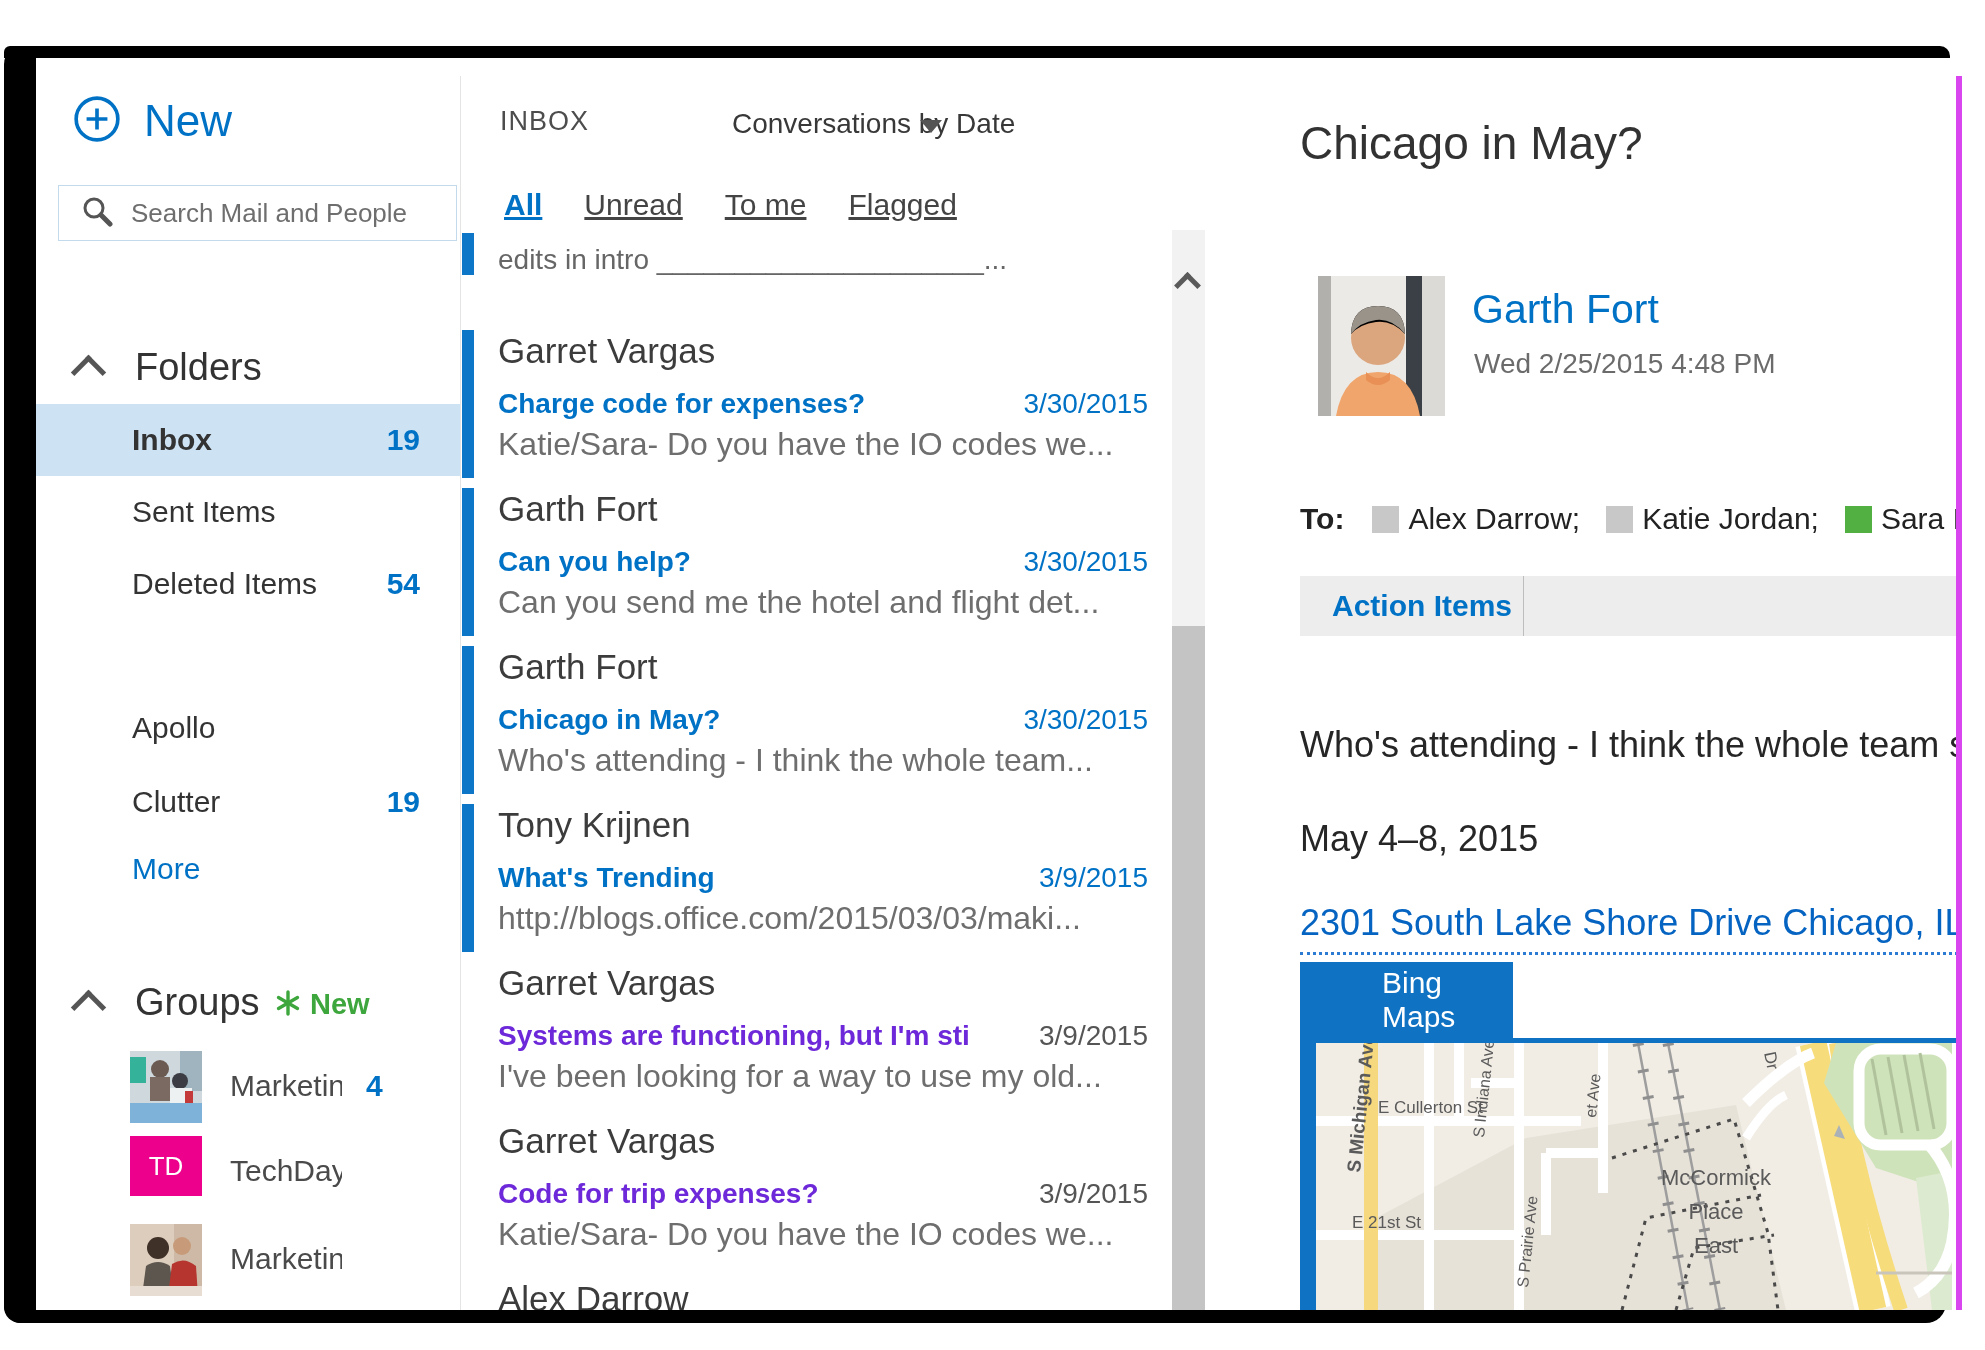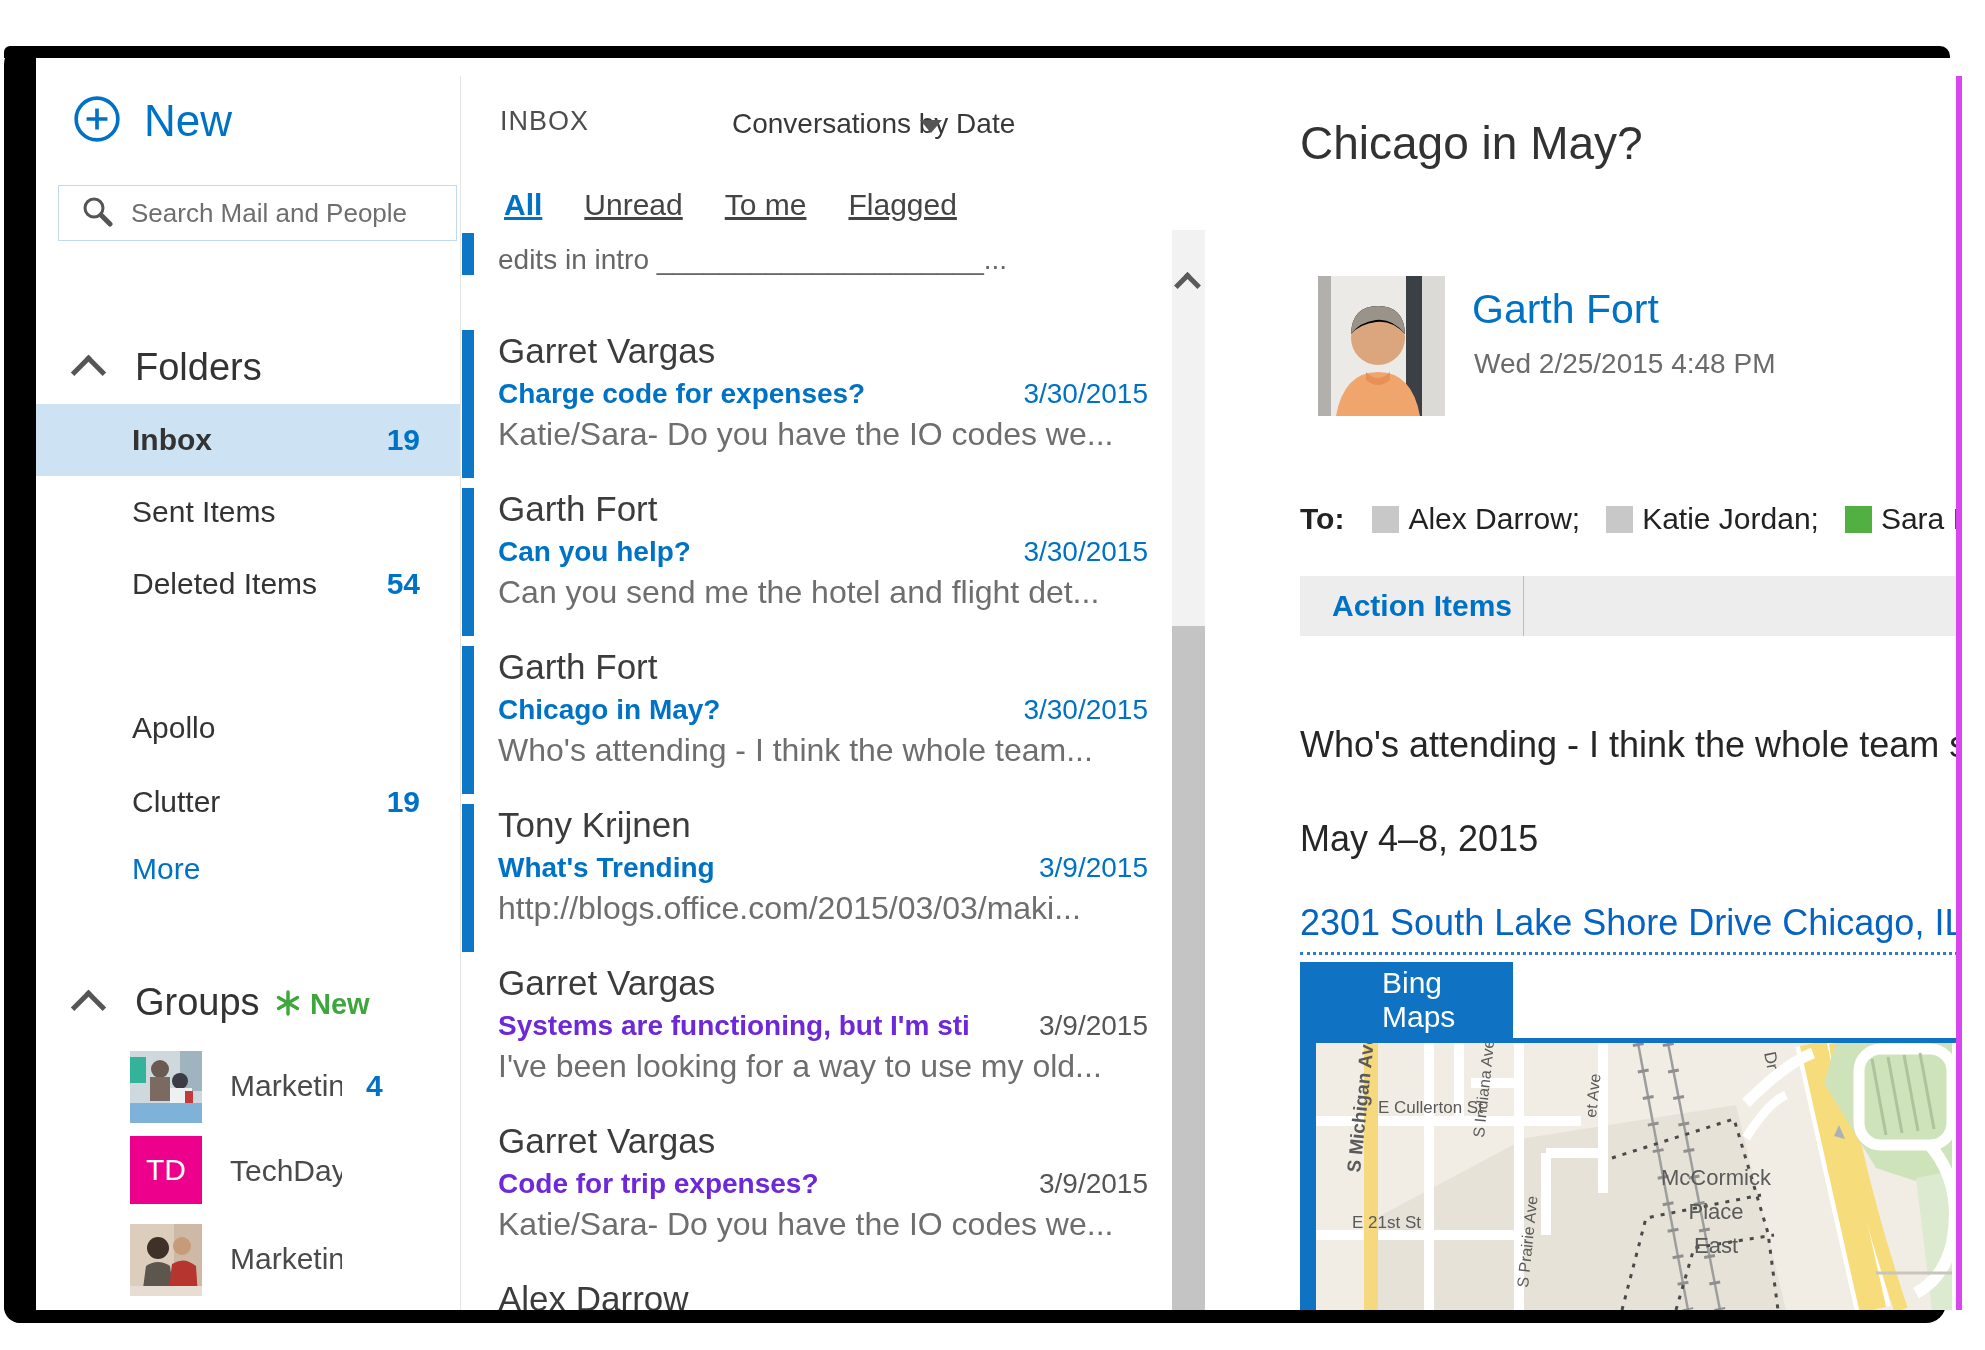--- a/index.html
+++ b/index.html
@@ -33,36 +33,36 @@
   .cnt-gray{color:#8a8a8a;}
   .row-selected{background:#cde3f4;}
   .more-link{left:96px;top:776px;font-size:30px;color:#0072C6;cursor:pointer;}
   .groups-head{top:900px;}
   .groups-new{left:238px;top:912px;display:flex;align-items:center;}
   .groups-new .nlbl{color:#3da63d;font-size:29px;font-weight:bold;margin-left:8px;}
   .group-row{left:0;width:424px;height:80px;cursor:pointer;}
   .group-row .thumb{position:absolute;left:94px;top:0;width:72px;height:72px;overflow:hidden;}
   .group-row .glbl{position:absolute;left:194px;top:18px;width:112px;overflow:hidden;white-space:nowrap;font-size:30px;color:#4a4a4a;}
   .group-row .gcnt{position:absolute;left:330px;top:18px;font-size:30px;}
-  .td-logo{width:72px;height:68px;background:#EC008C;color:#fff;font-size:30px;display:flex;align-items:center;justify-content:center;}
+  .td-logo{width:72px;height:60px;background:#EC008C;color:#fff;font-size:26px;display:flex;align-items:center;justify-content:center;}
 
   
   .list-head{left:464px;top:30px;font-size:27px;color:#4d4d4d;letter-spacing:1px;}
   .sort{left:696px;top:32px;font-size:28px;color:#383838;cursor:pointer;}
   .sort-caret{left:884px;top:44px;width:0;height:0;border-left:11px solid transparent;border-right:11px solid transparent;border-top:13px solid #555;}
   .tabs{left:468px;top:112px;display:flex;gap:42px;font-size:30px;color:#444;}
   .tab{cursor:pointer;text-decoration:underline;}
   .tab-active{color:#0072C6;font-weight:bold;}
   .partial-preview{left:462px;top:168px;width:690px;font-size:28px;color:#666;white-space:nowrap;overflow:hidden;}
   .pbar{left:426px;top:157px;width:12px;height:42px;background:#0e76c6;}
   .msg{left:426px;width:700px;height:154px;cursor:pointer;}
   .msg .bar{position:absolute;left:0;top:0;width:12px;height:148px;background:#0e76c6;}
   .msg .inner{position:absolute;left:36px;right:14px;top:0;}
   .msg .nm{font-size:35px;color:#3c3c3c;line-height:42px;white-space:nowrap;overflow:hidden;}
-  .msg .srow{display:flex;align-items:baseline;margin-top:6px;}
+  .msg .srow{display:flex;align-items:baseline;margin-top:16px;}
   .msg .sub{font-size:28px;font-weight:bold;white-space:nowrap;overflow:hidden;flex:1;}
   .msg.unread .sub{color:#0072C6;}
   .msg.read .sub{color:#6d28d9;}
   .msg .dt{font-size:28px;margin-left:16px;white-space:nowrap;}
   .msg.unread .dt{color:#0072C6;}
   .msg.read .dt{color:#555;}
   .msg .pv{font-size:32px;color:#6e6e6e;margin-top:6px;white-space:nowrap;overflow:hidden;}
   .sb-track{left:1136px;top:154px;width:33px;height:1080px;background:#f2f2f2;}
   .sb-thumb{left:1136px;top:550px;width:33px;height:684px;background:#c4c4c4;}
   .sb-up{left:1142px;top:200px;}

